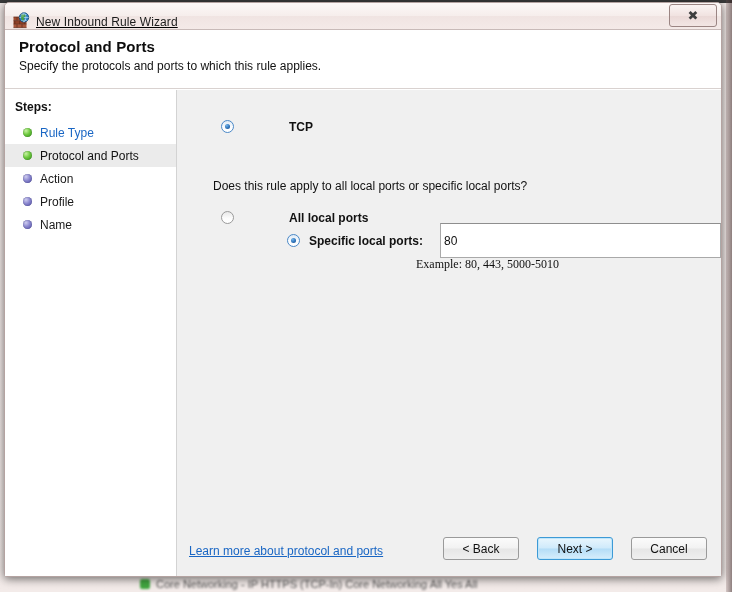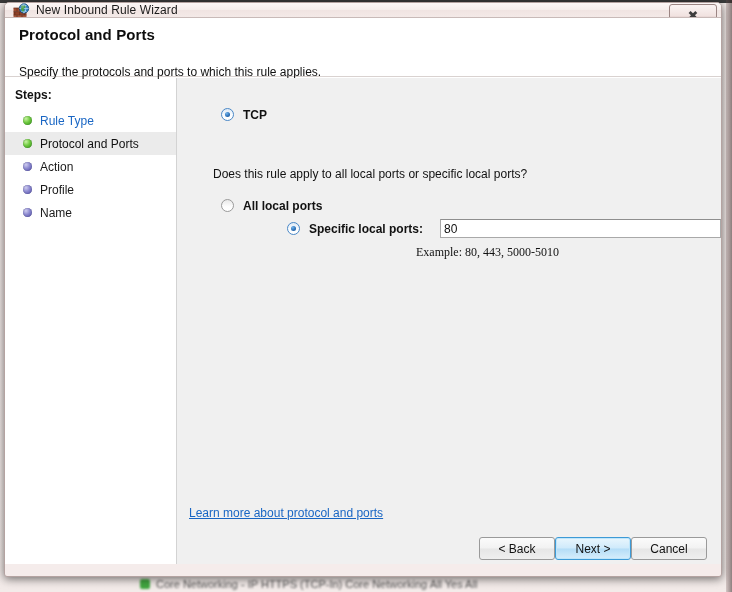--- a/index.html
+++ b/index.html
@@ -76,27 +76,28 @@
     height: 575px;
     background: #f5eceb;
     border: 1px solid #b4a3a1;
     border-radius: 5px 5px 3px 3px;
     box-shadow: 0 2px 10px rgba(0,0,0,.55);
     box-sizing: border-box;
   }
 
   .titlebar {
     position: relative;
-    height: 14px;
+    height: 26px;
     background: linear-gradient(180deg, #fdf8f7 0%, #f6eeec 48%, #f0e4e2 52%, #f4eae8 100%);
     border-radius: 4px 4px 0 0;
     display: flex;
-    align-items: flex-start;
+    align-items: flex-end;
     padding-left: 8px;
     box-sizing: border-box;
+    text-decoration: underline;
   }
   .title-icon {
     width: 17px; height: 17px;
     position: relative;
     margin-right: 6px;
     flex: 0 0 auto;
   }
   .title-text {
     font-size: 12px;
     color: #1b1b1b;
@@ -133,21 +134,21 @@
     box-sizing: border-box;
     position: relative;
   }
   .header-title {
     font-size: 15px;
     font-weight: bold;
     color: #0d0d0d;
     letter-spacing: .1px;
   }
   .header-sub {
-    margin-top: 22px;
+    margin-top: 4px;
     font-size: 12px;
     color: #111;
   }
 
   
   .body {
     display: flex;
     height: 487px;
     background: #fef9c3;
     border-top: 1px solid #ffffff;
@@ -221,21 +222,21 @@
   .group2 {
     margin-top: 42px;
   }
 
   .radio-row {
     display: flex;
     align-items: center;
     height: 21px;
     margin-left: 8px;
   }
-  .radio-row.tight { margin-bottom: 2px; }
+  .radio-row.tight { margin-bottom: 2px; gap: 46px; }
 
   .radio {
     width: 13px; height: 13px;
     border-radius: 50%;
     flex: 0 0 auto;
     margin-right: 9px;
     box-sizing: border-box;
     background: linear-gradient(180deg, #e8e8e8 0%, #fdfdfd 60%, #ffffff 100%);
     border: 1px solid #9a9a9a;
     position: relative;
@@ -261,21 +262,21 @@
 
   .ports-row {
     display: flex;
     align-items: center;
     height: 21px;
     margin-left: 8px;
     justify-content: flex-end;
   }
   .port-input {
     width: 281px;
-    height: 19px;
+    height: 35px;
     margin-left: 17px;
     border: 1px solid #a9a9a9;
     border-top-color: #8e8e8e;
     background: #ffffff;
     font-family: "Liberation Sans", sans-serif;
     font-size: 12px;
     color: #111;
     padding: 0 3px;
     box-sizing: border-box;
     outline: none;
@@ -284,35 +285,35 @@
     margin-left: 203px;
     margin-top: 6px;
     font-size: 12px;
     color: #111;
     font-family: Liberation Serif, serif;
   }
 
   .learn-link {
     position: absolute;
     left: 12px;
-    top: 428px;
+    top: 454px;
     font-size: 12px;
     color: #1966c4;
     text-decoration: underline;
     cursor: pointer;
     white-space: nowrap;
   }
 
   
   .footer {
     position: absolute;
     right: 14px;
     bottom: 16px;
     display: flex;
-    gap: 0;
+    gap: 18px;
   }
   .btn {
     width: 76px;
     height: 23px;
     border: 1px solid #9a9a9a;
     border-radius: 3px;
     background: linear-gradient(180deg, #fbfbfb 0%, #f2f2f2 48%, #e6e6e6 52%, #efefef 100%);
     font-family: "Liberation Sans", sans-serif;
     font-size: 12px;
     color: #111;

